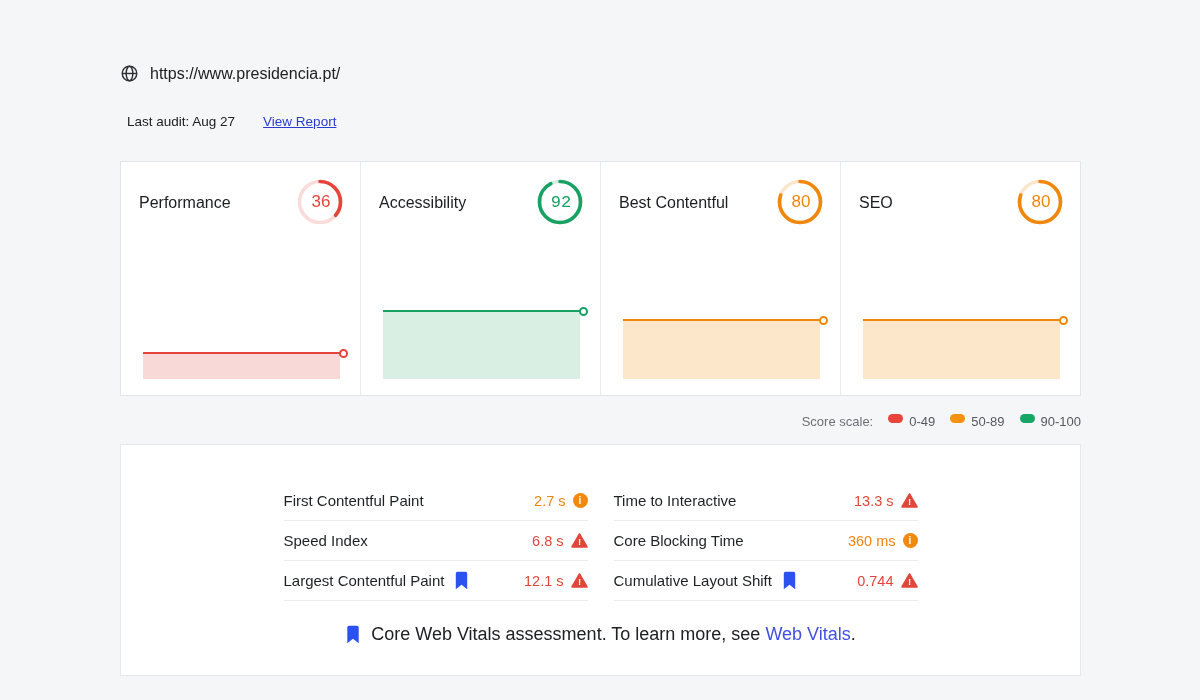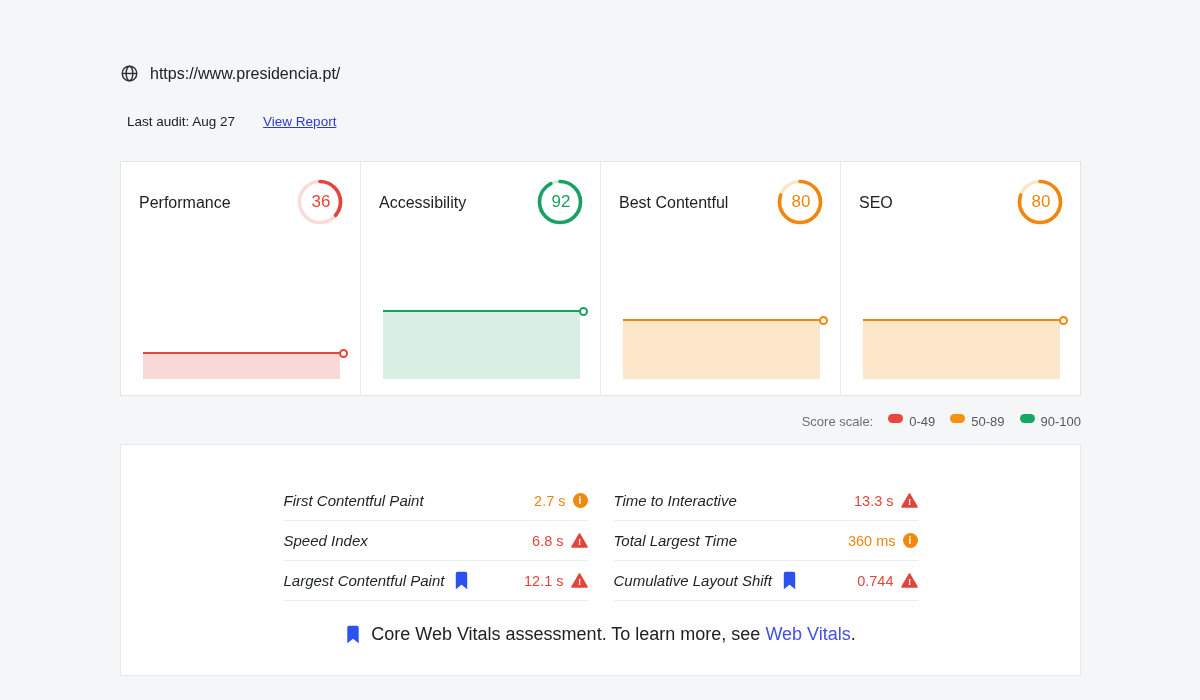--- a/index.html
+++ b/index.html
@@ -42,21 +42,21 @@
   .scale-row { display:flex; justify-content:flex-end; align-items:center; gap:15px;
                margin-top:18px; font-size:13px; color:#6c7075; }
   .scale-item { display:flex; gap:6px; color:#55595e; }
   .pill { width:15px; height:9px; border-radius:5px; display:inline-block; }
 
   
   .panel { margin-top:15px; background:#fff; border:1px solid #e7e8ea; padding:36px 0 30px 0; }
   .metrics-grid { width:634px; margin:0 auto; display:flex; gap:26px; }
   .mcol { flex:1 1 0; }
   .mrow { height:40px; display:flex; align-items:center; border-bottom:1px solid #ececee; }
-  .mlabel { font-size:15px; color:#1f2124; display:flex; align-items:center; gap:9px;font-style:italic; }
+  .mlabel { font-size:15px; color:#1f2124; display:flex; align-items:center; gap:9px; }
   .mspacer { flex:1; }
   .mval { font-size:14.5px; margin-right:7px; }
   .mval.warn { color:#ef840d; }
   .mval.fail { color:#e3453a; }
   .mic { display:inline-flex; align-items:center; }
   .ic-info { width:15px; height:15px; border-radius:50%; background:#f0890e; color:#fff;
              font-size:10px; font-weight:bold; display:inline-flex;
              align-items:center; justify-content:center; }
   .bookmark { display:inline-flex; }
 
@@ -101,21 +101,21 @@
           <div class="spark-dot" style="border-color: rgb(229, 68, 58); bottom: 21px;"></div>
       </div>
     </div>
     <div class="card">
       <span class="card-title">Accessibility</span>
       <div class="gauge">
         <svg width="48" height="48" viewBox="0 0 48 48">
           <circle class="gauge-bg" cx="24" cy="24" r="20.5" fill="none" stroke-width="3.6" style="stroke: rgb(214, 238, 226);"></circle>
           <circle class="gauge-fg" cx="24" cy="24" r="20.5" fill="none" stroke-width="3.6" stroke-linecap="round" transform="rotate(-90 24 24)" style="stroke: rgb(23, 162, 99); stroke-dasharray: 118.501, 128.805;"></circle>
         </svg>
-        <span class="gauge-num" style="color: rgb(23, 162, 99);">92</span>
+        <span class="gauge-num" style="color: rgb(23, 162, 99); font-family: Liberation Mono, monospace;">92</span>
       </div>
       <div class="spark">
         <div class="spark-fill" style="height: 69px; background: rgb(217, 239, 228); border-top-color: rgb(23, 162, 99);"></div>
           <div class="spark-dot" style="border-color: rgb(23, 162, 99); bottom: 63px;"></div>
       </div>
     </div>
     <div class="card">
       <span class="card-title">Best Contentful</span>
       <div class="gauge">
         <svg width="48" height="48" viewBox="0 0 48 48">
@@ -215,21 +215,21 @@
           <span class="mval fail">13.3 s</span>
           <span class="mic">
               <svg width="17" height="15" viewBox="0 0 17 15">
                 <path d="M8.5 1 16 14H1Z" fill="#e3453a" stroke="#e3453a" stroke-width="1.6" stroke-linejoin="round"></path>
                 <text x="8.5" y="12" text-anchor="middle" font-size="9.5" font-weight="bold" fill="#fff">!</text>
               </svg>
             </span>
         </div>
         <div class="mrow">
           <span class="mlabel">
-              <span>Total Largest Time</span>
+              <span>Core Blocking Time</span>
             </span>
           <span class="mspacer"></span>
           <span class="mval warn">360 ms</span>
           <span class="mic">
               <span class="ic-info">i</span>
             </span>
         </div>
         <div class="mrow">
           <span class="mlabel">
             <span>Cumulative Layout Shift</span>

